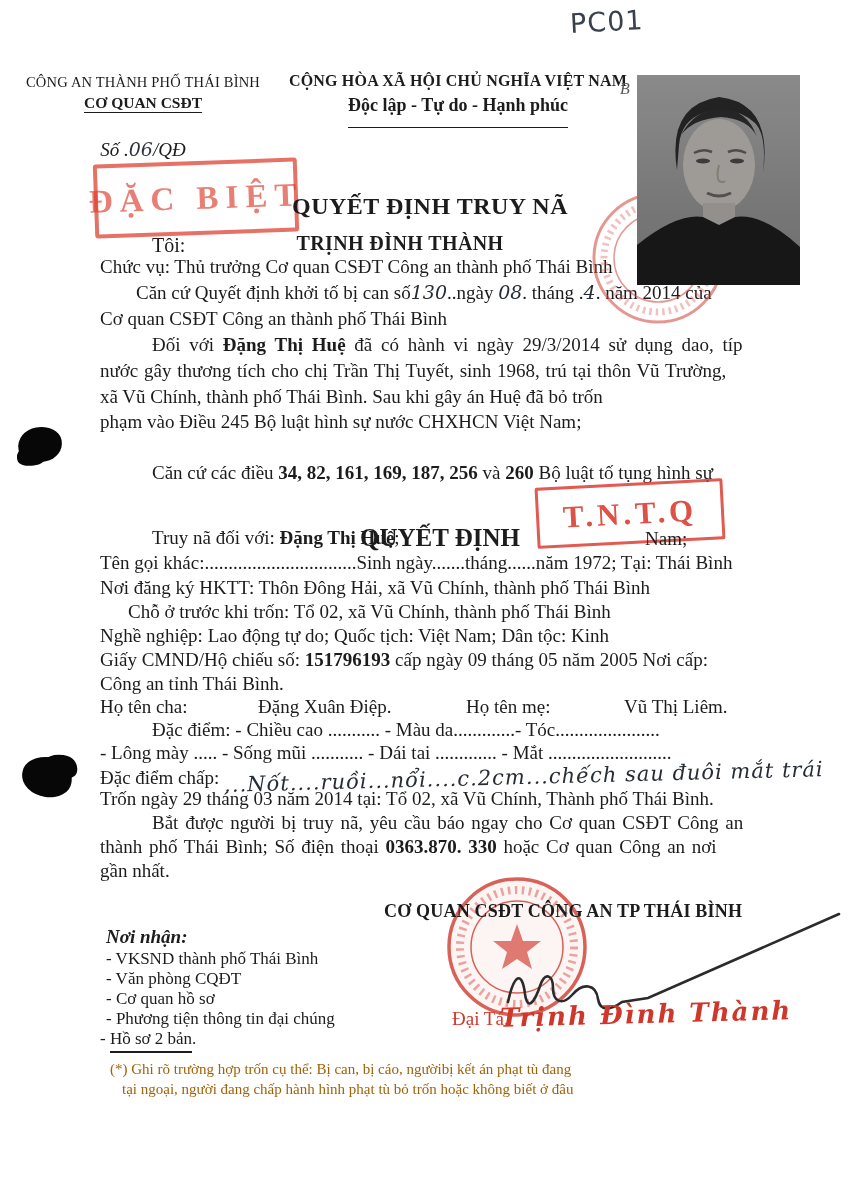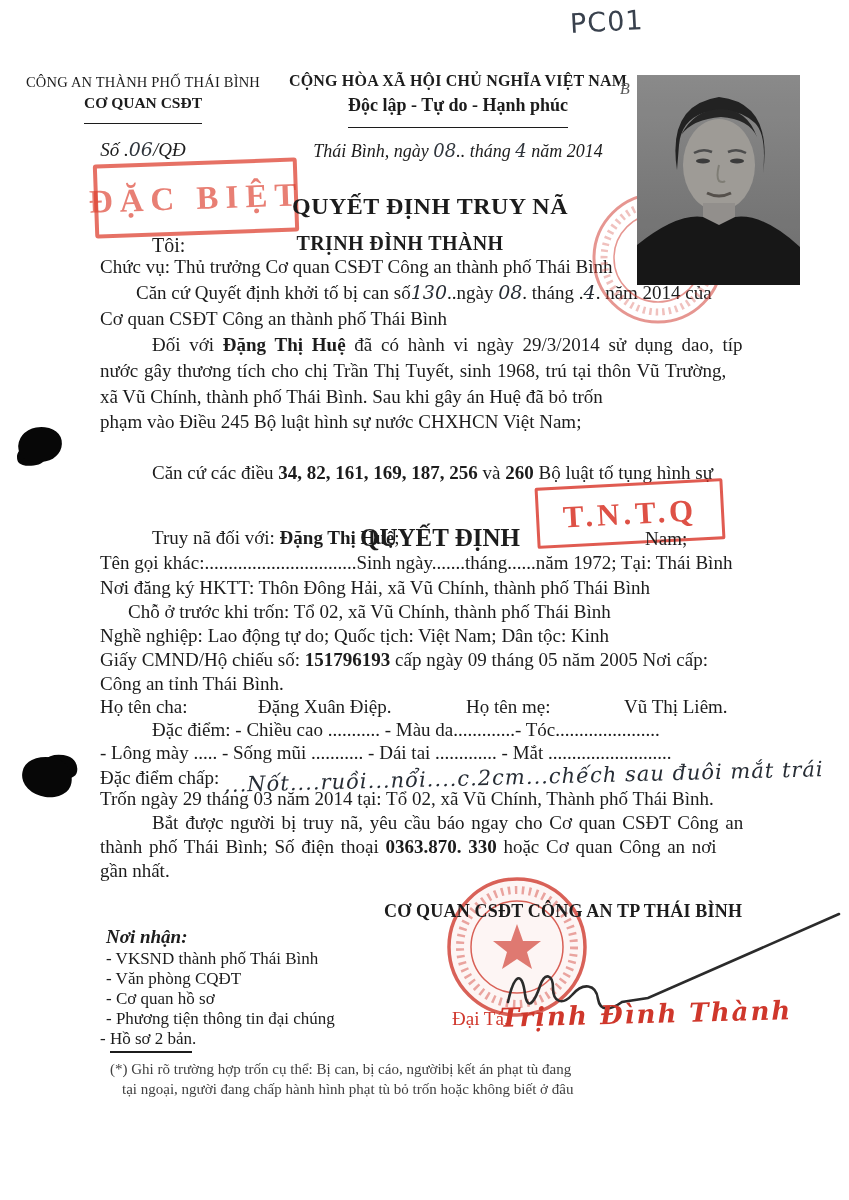--- a/index.html
+++ b/index.html
@@ -11,21 +11,21 @@
   .abs{position:absolute;white-space:nowrap;}
   .line{position:absolute;white-space:nowrap;font-size:19px;line-height:1.15;color:#1c1c1c;}
   .b{font-weight:bold;}
   .ctr{text-align:center;}
   .hw{font-family:"DejaVu Serif",serif;font-style:italic;color:#272d35;}
   .hw-big{font-family:"DejaVu Serif",serif;font-style:italic;color:#30363d;}
   
   .hdr-left{left:12px;top:74px;width:262px;text-align:center;}
   .hdr-left .l1{font-size:14.5px;letter-spacing:.2px;}
   .hdr-left .l2{font-size:15.5px;font-weight:bold;margin-top:3px;}
-  .hdr-left .l2 span{border-bottom:1.6px solid #1c1c1c;padding-bottom:12px;}
+  .hdr-left .l2 span{border-bottom:1.6px solid #1c1c1c;padding-bottom:1px;}
   .hdr-left .so{font-style:italic;font-size:19px;margin-top:26px;}
   .hdr-ctr{left:278px;top:72px;width:360px;text-align:center;}
   .hdr-ctr .l1{font-size:16px;font-weight:bold;letter-spacing:.2px;}
   .hdr-ctr .l2{font-size:18px;font-weight:bold;margin-top:5px;}
   .hdr-ctr .l2 span{border-bottom:1.8px solid #1c1c1c;padding-bottom:12px;}
   .hdr-ctr .date{font-style:italic;font-size:18px;margin-top:24px;}
   .pc01{left:570px;top:6px;font-family:"DejaVu Sans",sans-serif;font-size:27px;color:#39414d;transform:rotate(-3deg);letter-spacing:1px;}
   
   .stamp-dacbiet{
     left:94px;top:161px;width:196px;height:66px;
@@ -55,21 +55,21 @@
   .seal-round{left:442px;top:872px;z-index:2;}
   .sig-svg{left:430px;top:890px;z-index:5;}
   .rank{left:452px;top:1008px;font-size:19px;color:#d0372c;z-index:5;}
   .signer{left:500px;top:999px;font-family:"DejaVu Serif",serif;font-style:italic;font-weight:bold;
           font-size:26px;color:#cf372b;transform:rotate(-1.5deg);letter-spacing:2px;z-index:5;}
   
   .rcpt-title{left:106px;top:926px;font-size:19px;font-weight:bold;font-style:italic;}
   .rcpt{font-size:17px;}
   
   .fn-rule{left:110px;top:1051px;width:82px;height:0;border-top:2px solid #1c1c1c;}
-  .fn{font-size:15px;color:#404040;}
+  .fn{font-size:15px;color:#a16207;}
   
   .blob{position:absolute;background:#070707;}
   .blob1{left:18px;top:427px;width:44px;height:35px;border-radius:55% 60% 50% 58%/60% 55% 58% 50%;transform:rotate(-10deg);box-shadow:-10px 9px 0 -7px #070707;}
   .blob2{left:22px;top:757px;width:50px;height:40px;border-radius:60% 52% 55% 60%/52% 62% 50% 58%;transform:rotate(8deg);box-shadow:12px -12px 0 -8px #070707;}
 </style>
 </head>
 <body>
 
 <div class="page">
 
@@ -77,21 +77,20 @@
 
   <div class="abs hdr-left">
     <div class="l1">CÔNG AN THÀNH PHỐ THÁI BÌNH</div>
     <div class="l2"><span>CƠ QUAN CSĐT</span></div>
     <div class="so"><span>Số .</span><span class="hw-big">06</span><span>/QĐ</span></div>
   </div>
 
   <div class="abs hdr-ctr">
     <div class="l1">CỘNG HÒA XÃ HỘI CHỦ NGHĨA VIỆT NAM</div>
     <div class="l2"><span>Độc lập - Tự do - Hạnh phúc</span></div>
-    <div class="date"><span>Thái Bình, ngày </span><span class="hw-big">08</span><span>.. tháng </span><span class="hw-big">4</span><span> năm 2014</span></div>
   </div>
 
   <div class="abs stamp-dacbiet">ĐẶC BIỆT</div>
 
   <div class="abs seal-partial">
     <svg width="140" height="140" viewBox="0 0 140 140">
       <g stroke="#d24238" fill="none" opacity="0.55">
         <circle cx="70" cy="68" r="64" stroke-width="3"></circle>
         <circle cx="70" cy="68" r="44" stroke-width="1.5"></circle>
         <circle cx="70" cy="68" r="54" stroke-width="7" stroke-dasharray="2.5 4" opacity="0.6"></circle>

